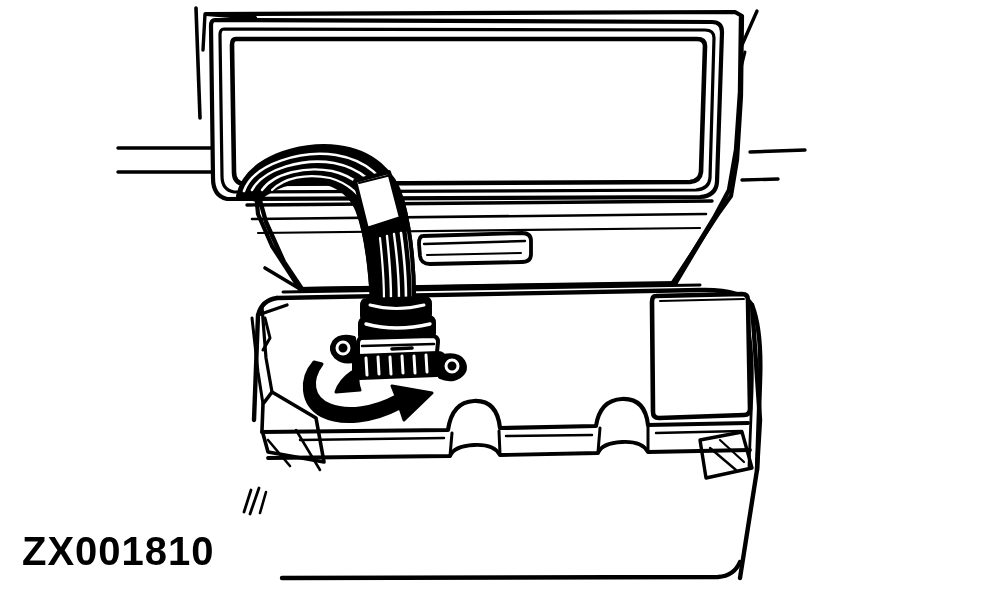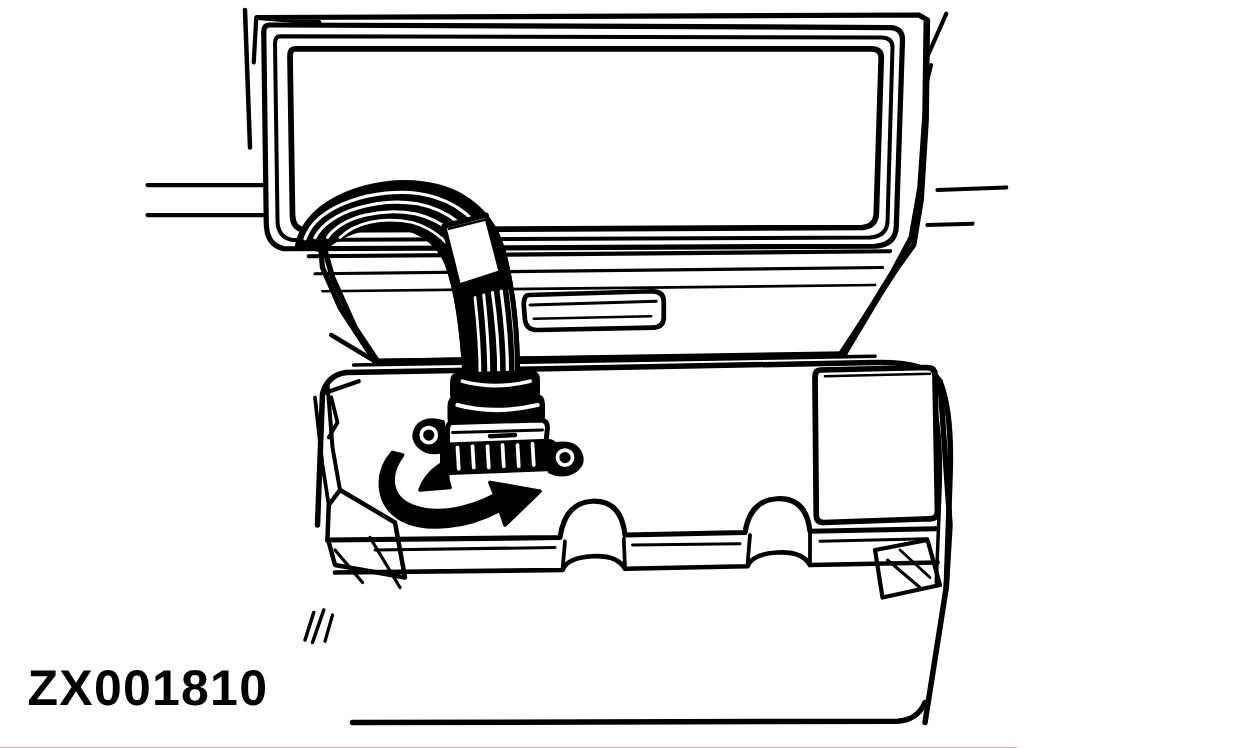--- a/index.html
+++ b/index.html
@@ -10,21 +10,21 @@
   body {
     width: 996px;
     height: 598px;
     font-family: "Liberation Sans", sans-serif;
     overflow: hidden;
   }
   #figure-root {
     position: relative;
     width: 880px;
     height: 598px;
-    background: #b91c1c;
+    background: #fdba74;
   }
   #figure-svg {
     position: absolute;
     left: 0;
     top: 0;
     width: 996px;
     height: 598px;
     display: block;
   }
   .caption-layer {

